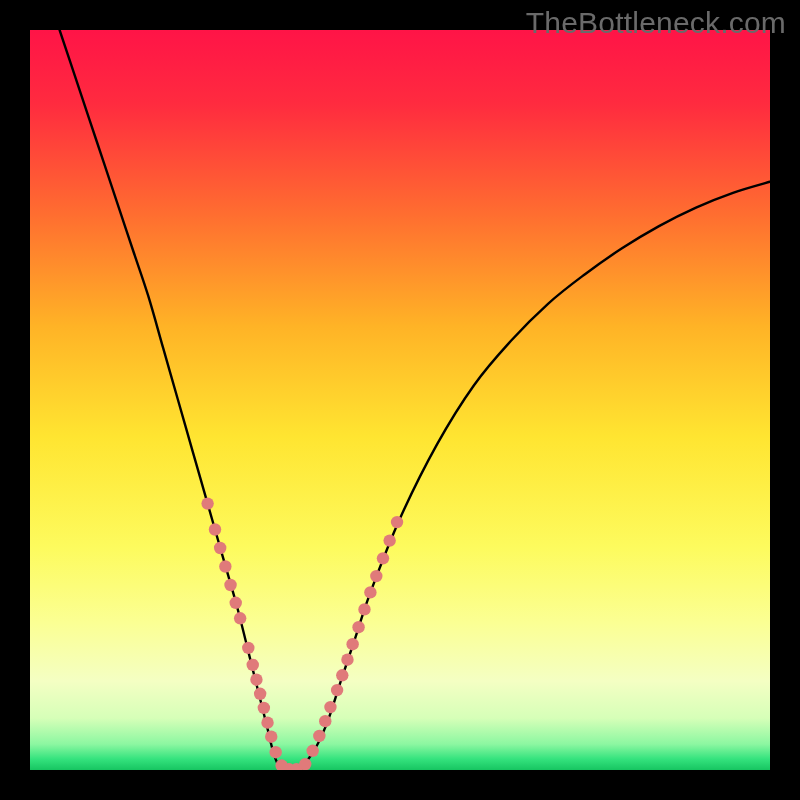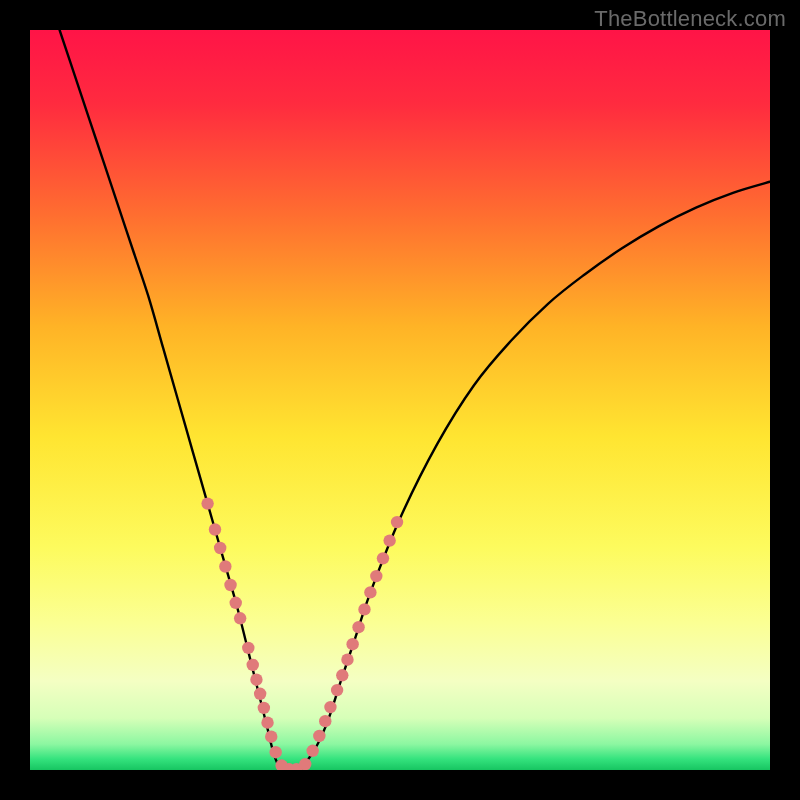--- a/index.html
+++ b/index.html
@@ -26,21 +26,21 @@
   }
   .gradient {
     position: absolute;
     inset: 0;
   }
   .watermark {
     position: absolute;
     top: 6px;
     right: 14px;
     color: #6a6a6a;
-    font-size: 22px;
+    font-size: 30px;
     letter-spacing: 0.2px;
     font-weight: 400;
   }
   svg.curve {
     position: absolute;
     inset: 0;
     width: 740px;
     height: 740px;
     overflow: visible;
   }

